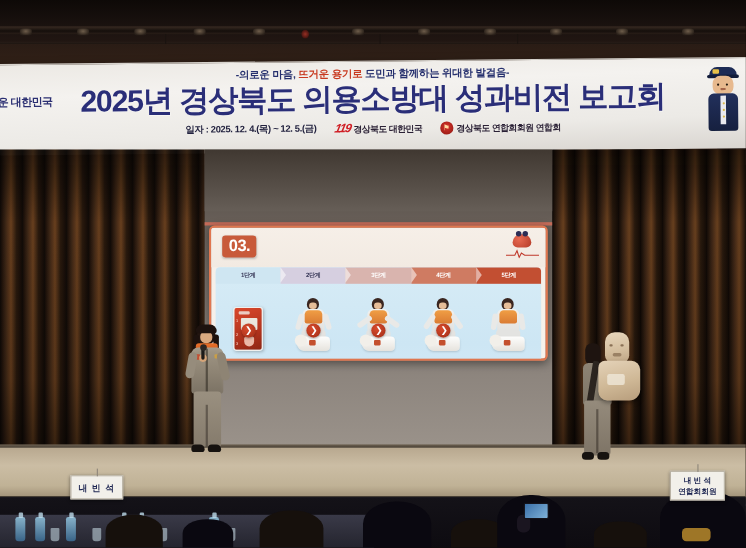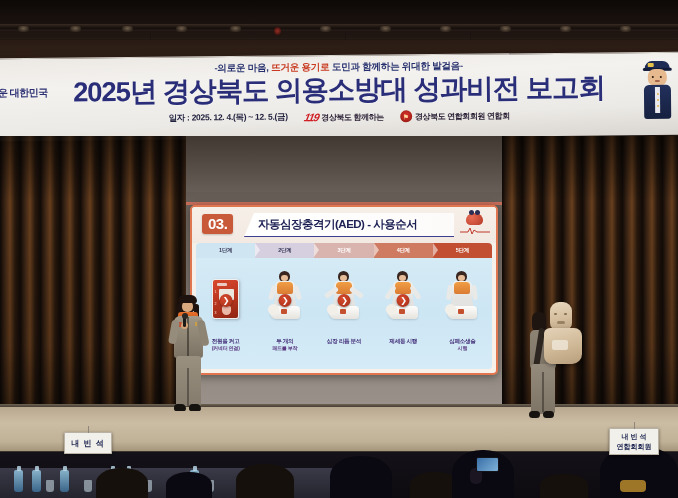--- a/index.html
+++ b/index.html
@@ -149,21 +149,21 @@
     position:absolute; left:186px; top:136px; width:316px; height:56px;
     background: linear-gradient(180deg,#403831 0%, #665e57 100%);
   }
   .screen-orange-line {
     position:absolute; left:186px; top:202px; width:316px; height:3px;
     background:#d9705a; opacity:.85;
   }
 
   
   .slide {
-    position: absolute; left: 190px; top: 205px; width: 308px; height: 170px;
+    position: absolute; left: 190px; top: 205px; width: 308px; height: 123px;
     background: linear-gradient(180deg,#f5efe9 0%, #f7f1ea 100%);
     border: 2px solid #e0764f;
     border-radius: 5px;
     overflow: hidden;
     box-shadow: 0 2px 8px rgba(0,0,0,.4);
   }
   .slide-head {
     position: relative; height: 36px;
     background: linear-gradient(180deg,#f6efe8,#f2eae2);
   }
@@ -476,21 +476,21 @@
       <div class="banner-left-logo">운 대한민국</div>
 
       <div class="banner-sub"><span>-의로운 마음, </span><span class="hot">뜨거운 용기로</span><span> 도민과 함께하는 위대한 발걸음-</span></div>
 
       <div class="banner-title">2025년 경상북도 의용소방대 성과비전 보고회</div>
 
       <div class="banner-foot">
         <div class="foot-date">일자 : 2025. 12. 4.(목) ~ 12. 5.(금)</div>
         <div class="foot-org">
           <div class="mark119">119</div>
-          <div class="lbl">경상북도 함께하는</div>
+          <div class="lbl">경상북도 대한민국</div>
         </div>
         <div class="foot-org">
           <div class="markshield">
               <span>⚑</span>
             </div>
           <div class="lbl">경상북도 연합회회원 연합회</div>
         </div>
       </div>
 
       <div class="mascot">
@@ -515,23 +515,20 @@
   <div class="curtain right"></div>
 
   <div class="screen-wall"></div>
   <div class="screen-top-strip"></div>
   <div class="screen-orange-line"></div>
 
   <div class="slide">
 
     <div class="slide-head">
       <div class="slide-num">03.</div>
-      <div class="slide-title-wrap">
-        <div class="slide-title">자동심장충격기(AED) - 사용순서</div>
-      </div>
       <div class="slide-head-icon">
         <div class="heart-ico"></div>
         <svg class="ecg" viewBox="0 0 30 9">
           <polyline points="0,6 8,6 10,2 12,8 14,4 17,6 30,6" fill="none" stroke="#c0392b" stroke-width="1"></polyline>
         </svg>
       </div>
     </div>
 
     <div class="slide-body">
 

